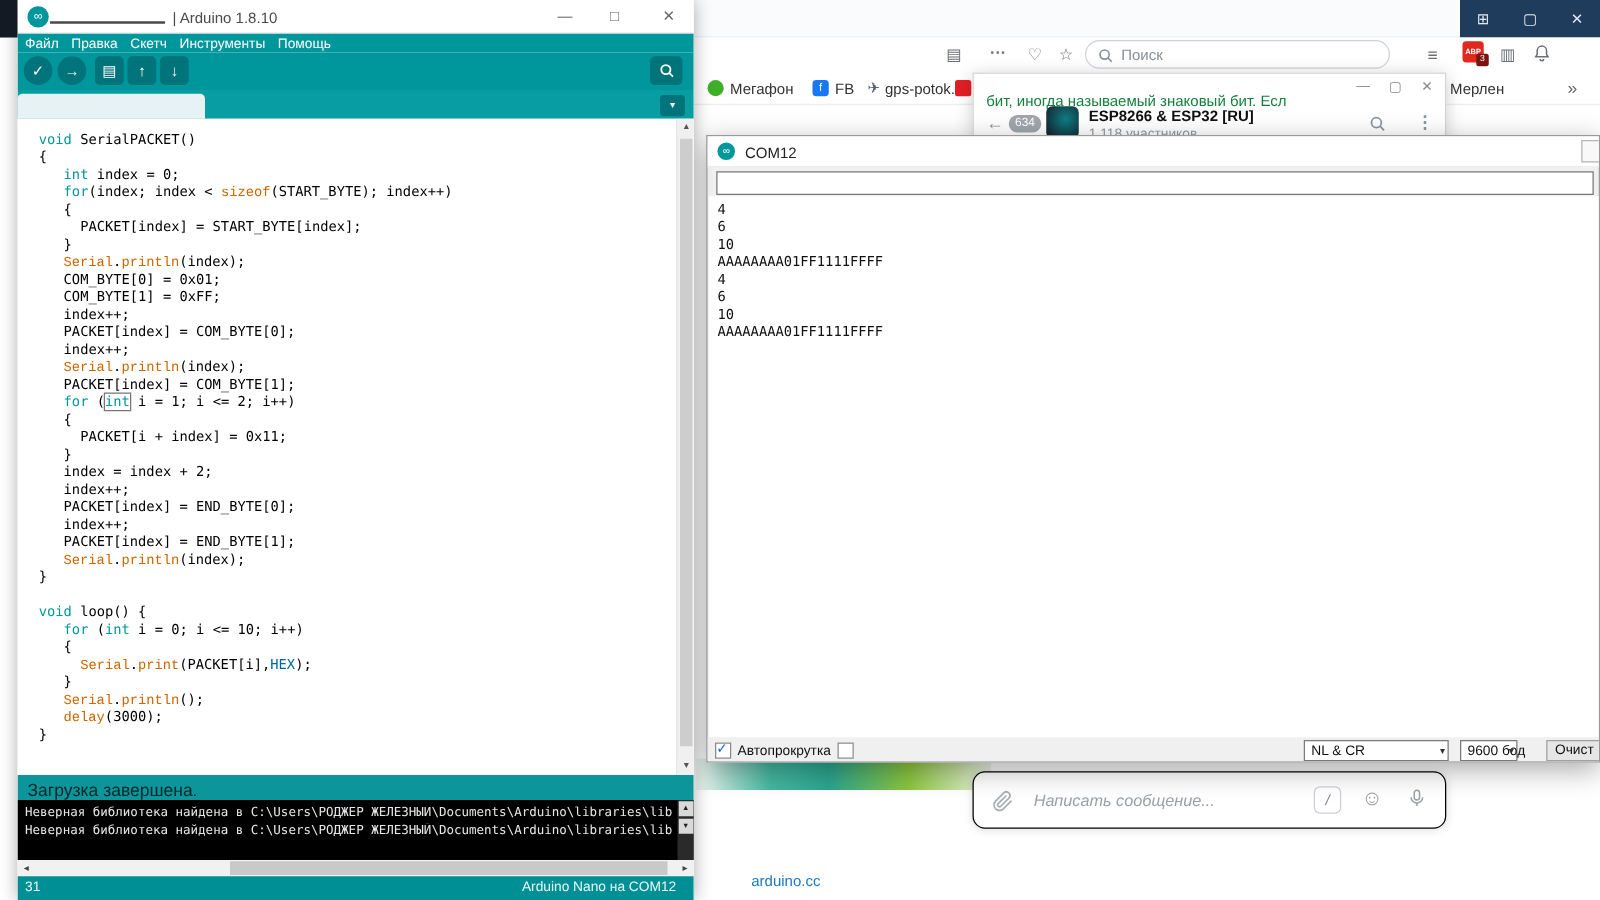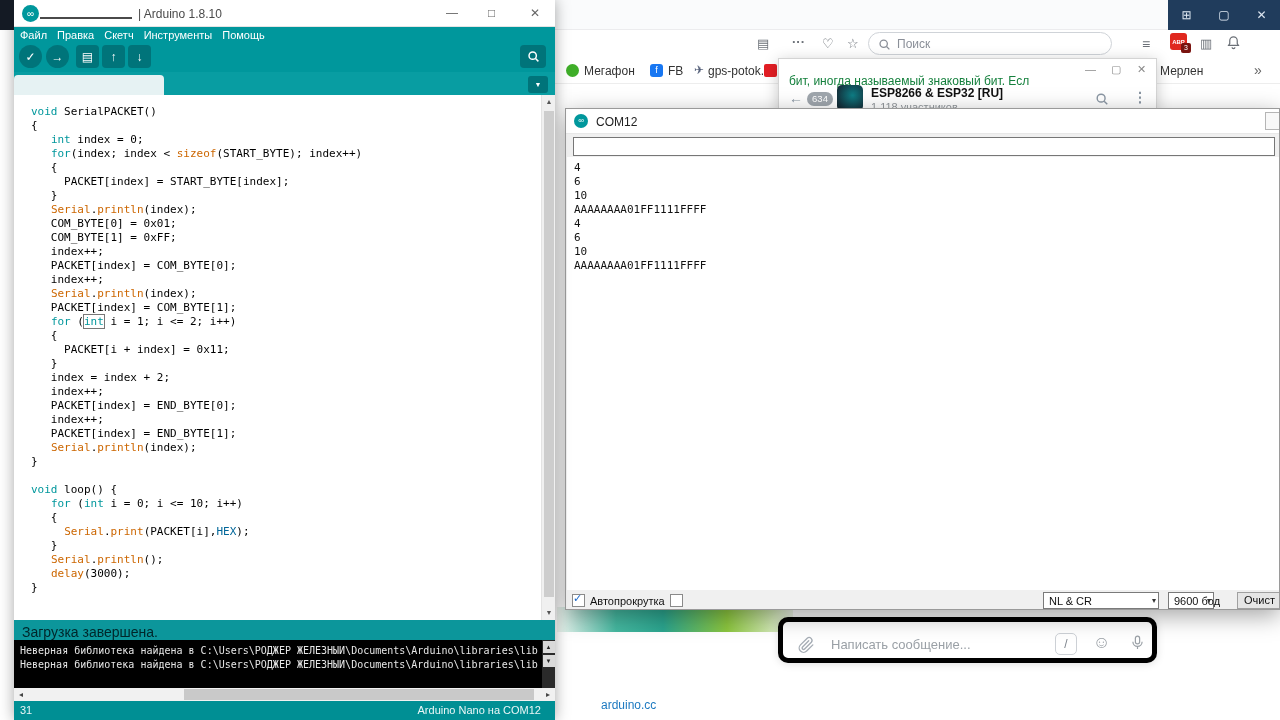--- a/index.html
+++ b/index.html
@@ -19,21 +19,21 @@
   .abp-badge{left:1181px;top:43px;width:10px;height:10px;background:#7a1410;border-radius:2px;color:#fff;font-size:7px;line-height:10px;text-align:center;}
   .bm-label{font-size:12px;color:#333;}
   
   .tg-win{left:778px;top:58px;width:379px;height:54px;background:#fff;border:1px solid #d4d4d4;box-shadow:0 3px 14px rgba(0,0,0,.22);overflow:hidden;z-index:2;}
   .tg-ctl{position:absolute;top:4px;color:#8a8a8a;font-size:11px;}
   .tg-title{position:absolute;left:92px;top:27px;font-size:12px;font-weight:bold;color:#111;}
   .tg-sub{position:absolute;left:92px;top:42px;font-size:11px;color:#93989d;}
   .tg-badge{position:absolute;left:28px;top:33px;width:26px;height:14px;border-radius:7px;background:#9fa6ad;color:#fff;font-size:9.5px;line-height:14px;text-align:center;}
   .tg-avatar{position:absolute;left:58px;top:26px;width:26px;height:26px;border-radius:5px;background:radial-gradient(circle at 60% 40%,#0e7d84 0%,#14333e 70%,#0c1a22 100%);}
   .tg-msg{position:absolute;left:10px;top:15px;font-size:12px;color:#15803d;white-space:nowrap;}
-  .chat-input{left:778px;top:617px;width:379px;height:46px;background:#fff;border:5px solid #000000;border-radius:10px;box-shadow:0 1px 8px rgba(0,0,0,.13);z-index:2;}
+  .chat-input{left:778px;top:617px;width:379px;height:46px;background:#fff;border:1px solid #000000;border-radius:10px;box-shadow:0 1px 8px rgba(0,0,0,.13);z-index:2;font-style:italic;}
   .chat-ph{position:absolute;left:48px;top:15px;font-size:13px;color:#9aa0a6;}
   .slashbox{position:absolute;left:272px;top:11px;width:22px;height:22px;border:1.2px solid #cdd1d6;border-radius:5px;color:#7e858d;font-size:12px;text-align:center;line-height:20px;}
   .chat-img{left:557px;top:607px;width:236px;height:25px;z-index:1;background:linear-gradient(90deg,#f1f7f2 0%,#45b8a0 25%,#2ba58f 45%,#8cc63e 72%,#eef5e8 100%);}
   .cc-link{left:601px;top:698px;font-size:12px;color:#1c79c0;z-index:1;}
   
   .ard{left:14px;top:0;width:541px;height:720px;background:#fff;box-shadow:0 0 14px rgba(0,0,0,.35);overflow:hidden;z-index:6;}
   .ard-title{position:absolute;left:0;top:0;width:541px;height:27px;background:#fff;border-bottom:1px solid #e4e4e4;}
   .ard-logo{position:absolute;left:8px;top:5px;width:17px;height:17px;border-radius:50%;background:#00979C;color:#fff;font-size:10px;line-height:17px;text-align:center;}
   .sketch-line{position:absolute;left:26px;top:17px;width:92px;height:1.5px;background:#4a4a4a;}
   .ard-title-text{position:absolute;left:124px;top:7px;font-size:12px;color:#4a4a4a;}
@@ -44,21 +44,21 @@
   .tbtn{position:absolute;top:3px;width:23px;height:23px;background:#00747a;color:#fff;display:flex;align-items:center;justify-content:center;font-size:12px;}
   .round{border-radius:50%;}
   .sq{border-radius:4px;}
   .ard-tabs{position:absolute;left:0;top:72px;width:541px;height:23px;background:#089da2;}
   .tab-active{position:absolute;left:0;top:3px;width:150px;height:20px;background:#e6f2f3;border-radius:4px 4px 0 0;}
   .tab-dd{position:absolute;left:514px;top:4px;width:20px;height:17px;background:#00747a;border-radius:3px;color:#fff;font-size:7px;text-align:center;line-height:17px;}
   .ard-editor{position:absolute;left:0;top:95px;width:541px;height:525px;background:#fff;overflow:hidden;}
   .codebox{position:absolute;left:17px;top:10px;color:#000;}
   .code-line{white-space:pre;height:14px;line-height:14px;font-size:11px;font-family:"DejaVu Sans Mono",monospace;}
   .kw{color:#00979C;}
-  .fn{color:#CC6600;}
+  .fn{color:#CC6600;font-family:Liberation Mono, monospace;}
   .cst{color:#006699;}
   .caret{outline:1px solid #777;}
   .vsb{position:absolute;left:527px;top:0;width:14px;height:525px;background:#f0f0f0;border-left:1px solid #e3e3e3;}
   .sb-btn{position:absolute;width:14px;height:14px;color:#555;font-size:7px;text-align:center;line-height:14px;background:#f0f0f0;}
   .sb-thumb{position:absolute;left:2px;top:16px;width:10px;height:486px;background:#cdcdcd;}
   .ard-status{position:absolute;left:0;top:620px;width:541px;height:20px;background:#0c969b;}
   .ard-status span{position:absolute;left:8px;top:4px;font-size:14px;color:#00262a;}
   .ard-console{position:absolute;left:0;top:640px;width:541px;height:48px;background:#000;overflow:hidden;}
   .con-line{position:absolute;left:6px;width:518px;overflow:hidden;white-space:pre;font-size:10px;color:#e6e6e6;font-family:"DejaVu Sans Mono",monospace;}
   .con-sb{position:absolute;left:528px;top:0;width:13px;height:48px;background:#2a2a2a;}

